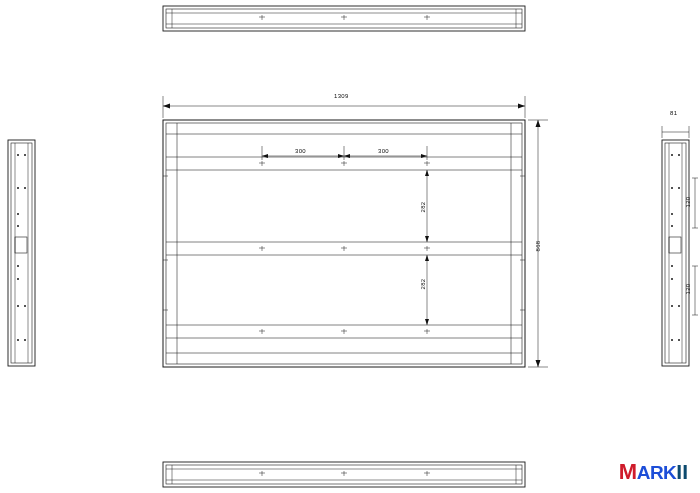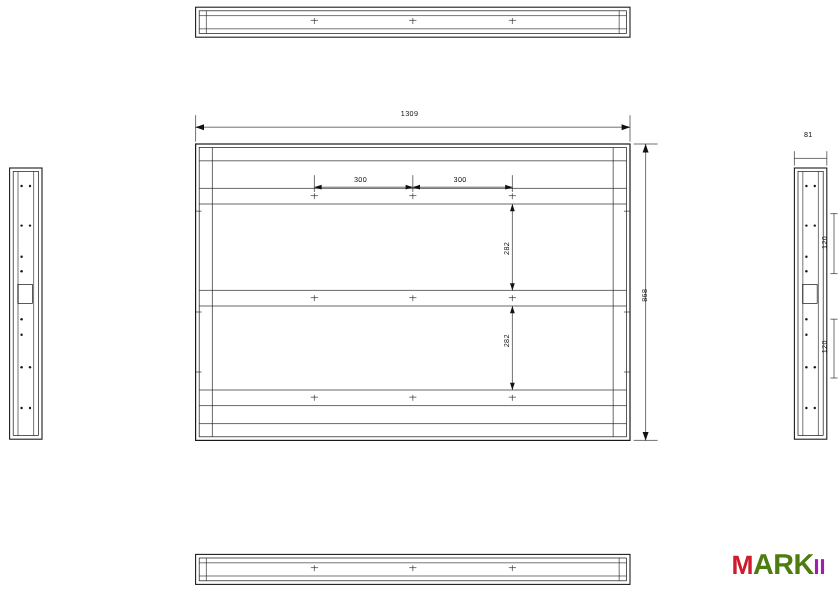--- a/index.html
+++ b/index.html
@@ -42,27 +42,27 @@
     font-weight: bold;
     font-size: 19px;
     letter-spacing: -0.5px;
   }
   .logo .m {
     color: #cf1b2b;
     font-size: 22px;
     line-height: 1;
   }
   .logo .ark {
-    color: #4d7c0f;
-    font-size: 24px;
+    color: #1d4ed8;
+    font-size: 19px;
     line-height: 1;
   }
   .logo .ii {
-    color: #a21caf;
-    font-size: 18px;
+    color: #0c4a6e;
+    font-size: 21px;
     line-height: 1;
     letter-spacing: 0px;
   }
 </style>
 </head>
 <body>
 
 <div class="stage">
 
   <svg width="700" height="493" viewBox="0 0 700 493" style="position:absolute; left:0; top:0;">

